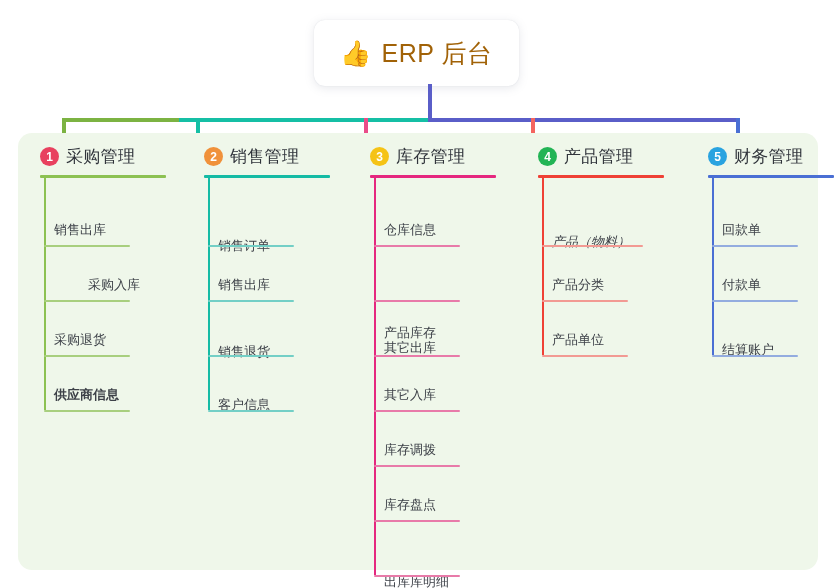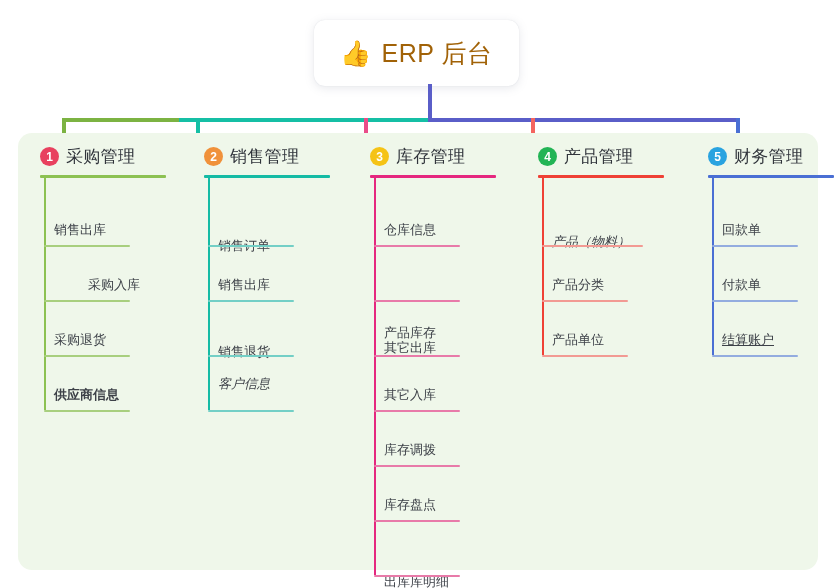--- a/index.html
+++ b/index.html
@@ -118,21 +118,21 @@
             <span class="col-title">销售管理</span>
           </div>
           <div class="head-rule" style="top: 42px; width: 126px; background: rgb(20, 187, 164);"></div>
           <div class="spine" style="left: 4px; top: 45px; height: 232px; background: rgb(20, 187, 164);"></div>
           <div class="leaf-label" style="top: 88px; margin-top: 16px;">销售订单</div>
           <div class="leaf-rule" style="left: 4px; top: 112px; width: 86px; background: rgb(115, 207, 198);"></div>
           <div class="leaf-label" style="top: 143px;">销售出库</div>
           <div class="leaf-rule" style="left: 4px; top: 167px; width: 86px; background: rgb(115, 207, 198);"></div>
           <div class="leaf-label" style="top: 198px; margin-top: 12px;">销售退货</div>
           <div class="leaf-rule" style="left: 4px; top: 222px; width: 86px; background: rgb(115, 207, 198);"></div>
-          <div class="leaf-label" style="top: 242px; font-style: italic;">客户信息</div>
+          <div class="leaf-label" style="top: 263px;">客户信息</div>
           <div class="leaf-rule" style="left: 4px; top: 277px; width: 86px; background: rgb(115, 207, 198);"></div>
         </div>
         <div class="col" style="left: 352px; width: 146px; height: 437px;">
           <div class="col-head">
             <span class="badge" style="background: rgb(245, 195, 22);">3</span>
             <span class="col-title">库存管理</span>
           </div>
           <div class="head-rule" style="top: 42px; width: 126px; background: rgb(229, 39, 127);"></div>
           <div class="spine" style="left: 4px; top: 45px; height: 397px; background: rgb(229, 39, 127);"></div>
           <div class="leaf-label" style="top: 88px;">仓库信息</div>
@@ -168,19 +168,19 @@
           <div class="col-head">
             <span class="badge" style="background: rgb(41, 163, 224);">5</span>
             <span class="col-title">财务管理</span>
           </div>
           <div class="head-rule" style="top: 42px; width: 126px; background: rgb(74, 111, 212);"></div>
           <div class="spine" style="left: 4px; top: 45px; height: 177px; background: rgb(74, 111, 212);"></div>
           <div class="leaf-label" style="top: 88px;">回款单</div>
           <div class="leaf-rule" style="left: 4px; top: 112px; width: 86px; background: rgb(147, 172, 223);"></div>
           <div class="leaf-label" style="top: 143px;">付款单</div>
           <div class="leaf-rule" style="left: 4px; top: 167px; width: 86px; background: rgb(147, 172, 223);"></div>
-          <div class="leaf-label" style="top: 198px; text-decoration: underline;">结算账户</div>
+          <div class="leaf-label" style="top: 208px; text-decoration: underline;">结算账户</div>
           <div class="leaf-rule" style="left: 4px; top: 222px; width: 86px; background: rgb(147, 172, 223);"></div>
         </div>
       </div>
   </div>
 
 </div>
 
 </body></html>

